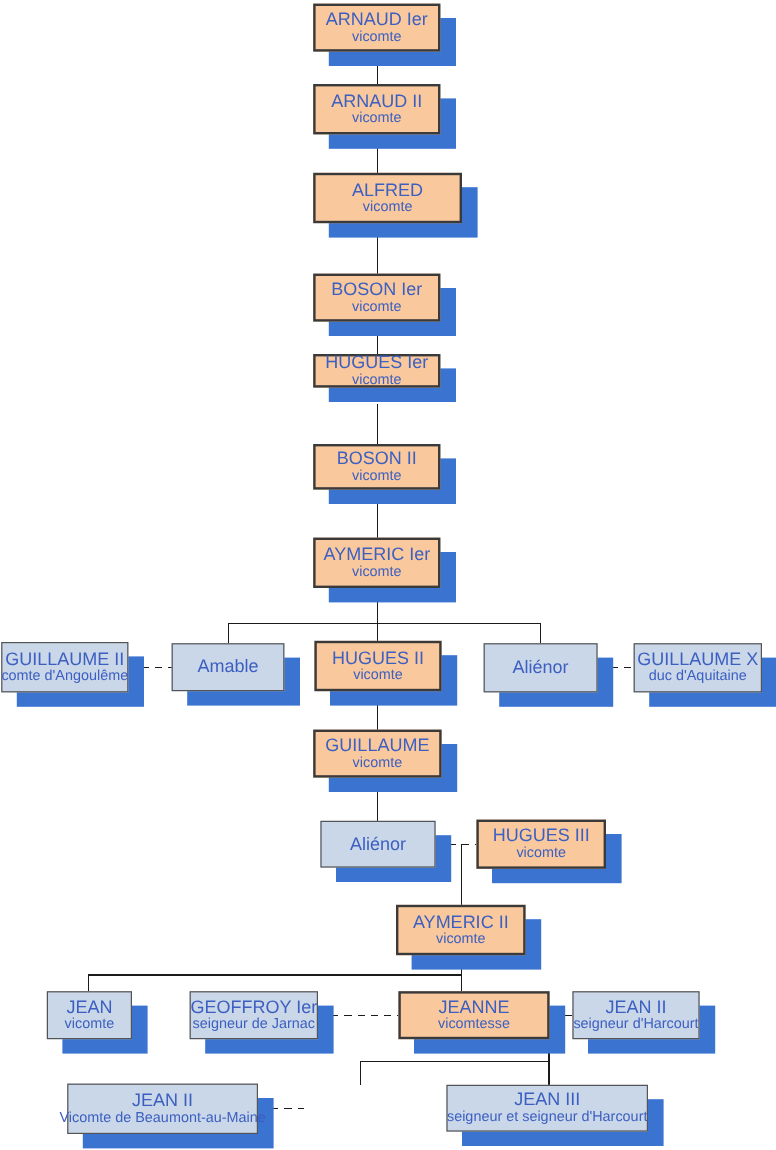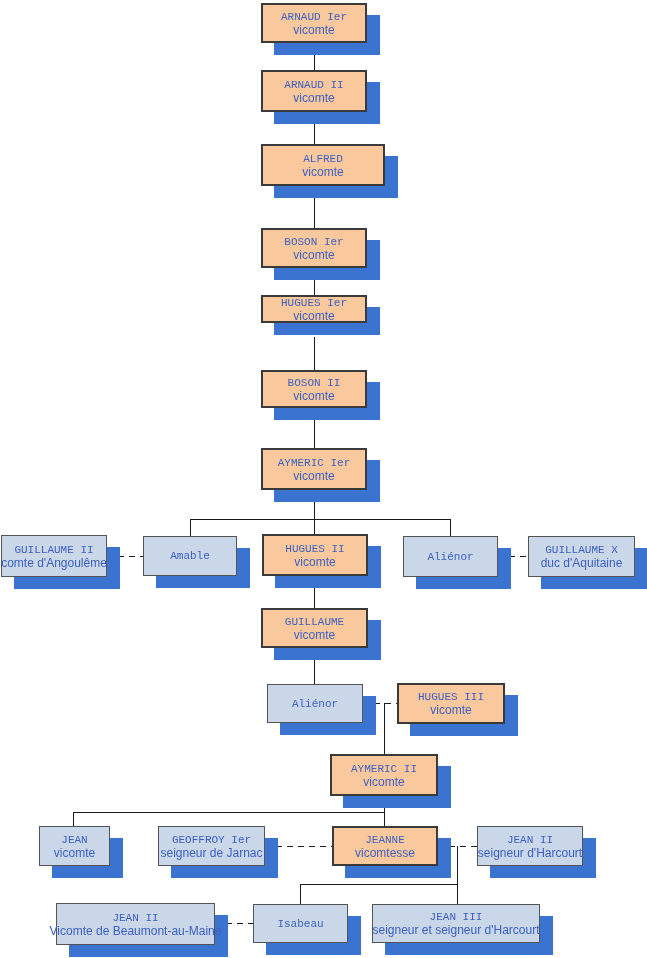--- a/index.html
+++ b/index.html
@@ -24,21 +24,21 @@
     cursor:pointer;
   }
   .primary{
     background:var(--fill-primary,#f9c99d);
     border:2px solid var(--border-primary,#3a3a3a);
   }
   .secondary{
     background:var(--fill-secondary,#c9d7e8);
     border:1px solid var(--border-secondary,#545454);
   }
-  .nm{font-size:11px;line-height:14px;white-space:nowrap;font-family:Liberation Mono, monospace;}
+  .nm{font-size:15px;line-height:14px;white-space:nowrap;}
   .sub{font-size:12px;line-height:13px;white-space:nowrap;}
   svg.lines{position:absolute;left:0;top:0;pointer-events:none;}
   .ln{stroke:var(--line,#1b1b1b);stroke-width:1;shape-rendering:crispEdges;}
   .dash{stroke-dasharray:6 5;}
 </style>
 </head>
 <body>
 
 <div class="canvas">
 
@@ -145,34 +145,31 @@
   </div>
 
   <div class="node secondary" style="left:39px;top:826px;width:71px;height:40px">
     <span class="nm">JEAN</span>
     <span class="sub">vicomte</span>
   </div>
   <div class="node secondary" style="left:158px;top:826px;width:107px;height:40px">
     <span class="nm">GEOFFROY Ier</span>
     <span class="sub">seigneur de Jarnac</span>
   </div>
-  <div class="node primary" style="left:332px;top:826px;width:106px;height:40px">
+  <div class="node primary" style="left:332px;top:826px;width:126px;height:40px">
     <span class="nm">JEANNE</span>
     <span class="sub">vicomtesse</span>
   </div>
   <div class="node secondary" style="left:477px;top:826px;width:106px;height:40px">
     <span class="nm">JEAN II</span>
     <span class="sub">seigneur d'Harcourt</span>
   </div>
 
   <div class="node secondary" style="left:56px;top:903px;width:159px;height:42px">
     <span class="nm">JEAN II</span>
     <span class="sub">Vicomte de Beaumont-au-Maine</span>
   </div>
-  <div class="node secondary" style="left:253px;top:904px;width:95px;height:39px">
-    <span class="nm">Isabeau</span>
-  </div>
   <div class="node secondary" style="left:372px;top:904px;width:168px;height:39px">
     <span class="nm">JEAN III</span>
     <span class="sub">seigneur et seigneur d'Harcourt</span>
   </div>
 
 </div>
 
 </body></html>

